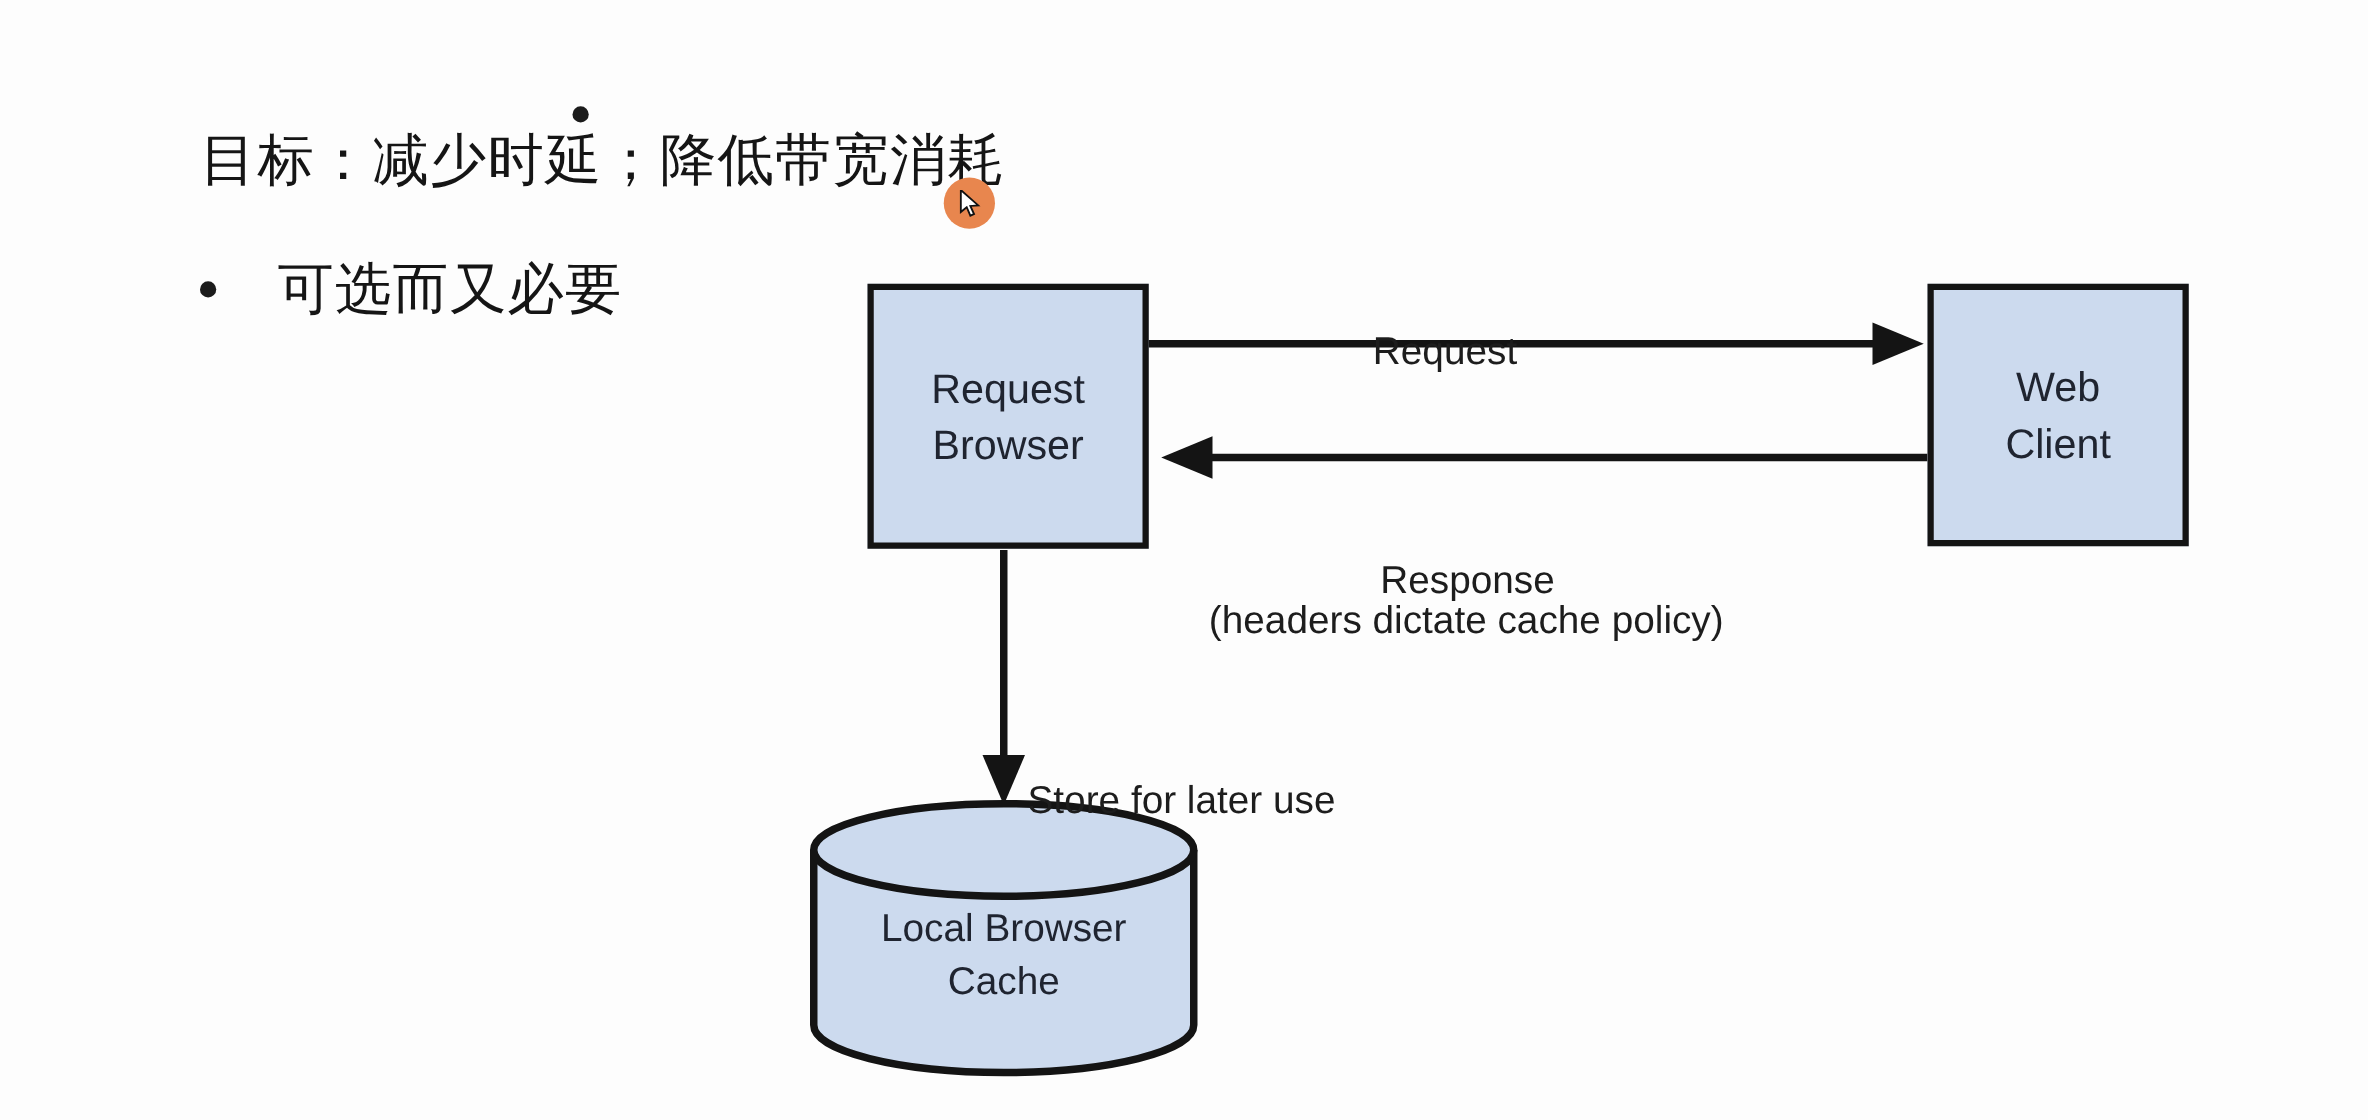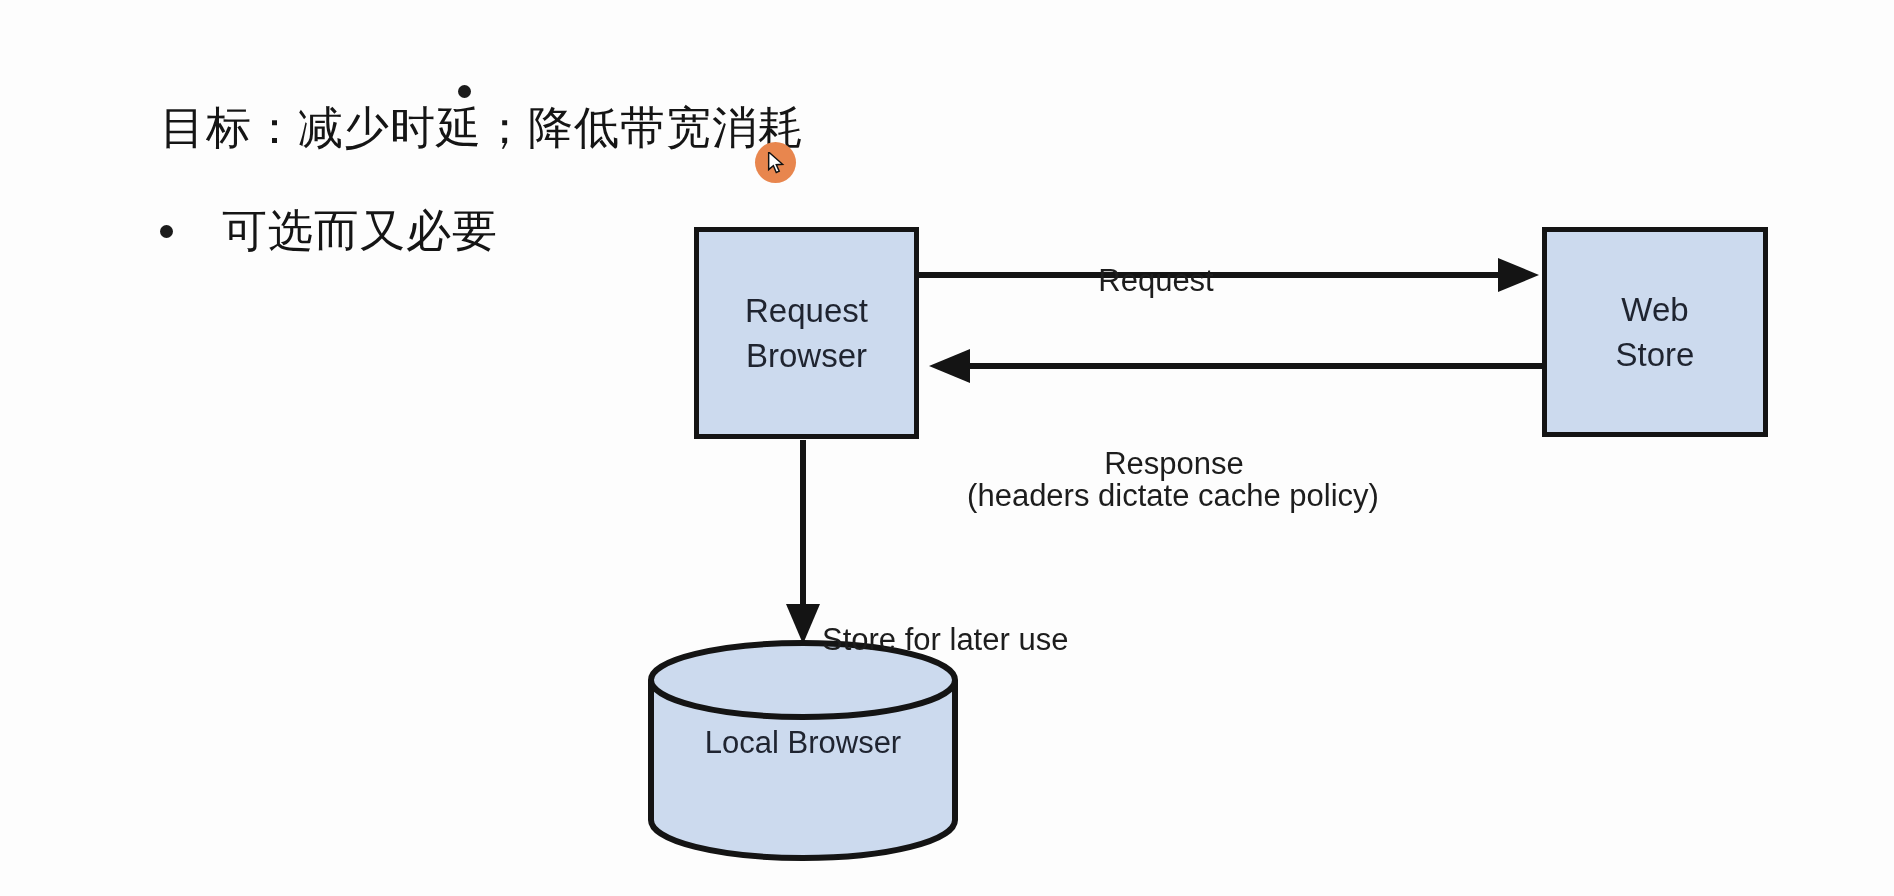--- a/index.html
+++ b/index.html
@@ -88,31 +88,32 @@
 
   <line x1="803" y1="440" x2="803" y2="608" stroke="#141414" stroke-width="6"></line>
   <polygon points="803,644 786,604 820,604" fill="#141414"></polygon>
 </svg>
 
 <div class="node" style="left:694px;top:227px;width:225px;height:212px;">
   <div class="node-label">Request</div>
   <div class="node-label">Browser</div>
 </div>
 
-<div class="node" style="left:1542px;top:227px;width:226px;height:210px;">
+<div class="node" style="left:1542px;top:227px;width:209px;height:210px;">
   <div class="node-label">Web</div>
-  <div class="node-label">Store</div>
+  <div class="node-label">Client</div>
 </div>
 
 <div class="cyl-wrap">
   <svg width="316" height="226" viewBox="0 0 316 226">
     <path d="M6 42 L6 182 A152 38 0 0 0 310 182 L310 42" fill="#ccdaee" stroke="#141414" stroke-width="6"></path>
     <ellipse cx="158" cy="42" rx="152" ry="37" fill="#ccdaee" stroke="#141414" stroke-width="6"></ellipse>
   </svg>
 </div>
 <div class="cyl-text">
   <div>Local Browser</div>
+  <div>Cache</div>
 </div>
 
 <div class="diagram-label centered" style="left:1156px;top:225px;">Request</div>
 <div class="diagram-label centered" style="left:1174px;top:408px;">Response</div>
 <div class="diagram-label centered" style="left:1173px;top:440px;text-align:right;">(headers dictate cache policy)</div>
 <div class="diagram-label" style="left:822px;top:584px;">Store for later use</div>
 
 </body></html>

